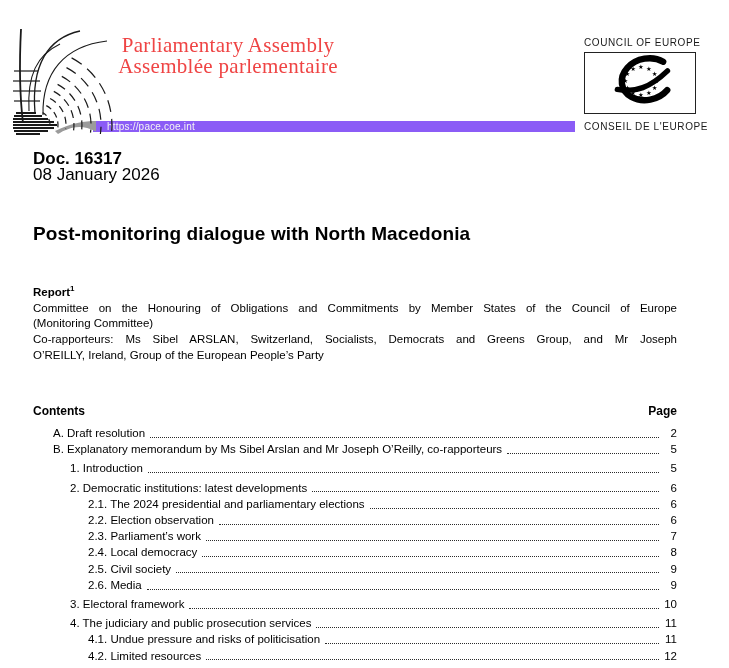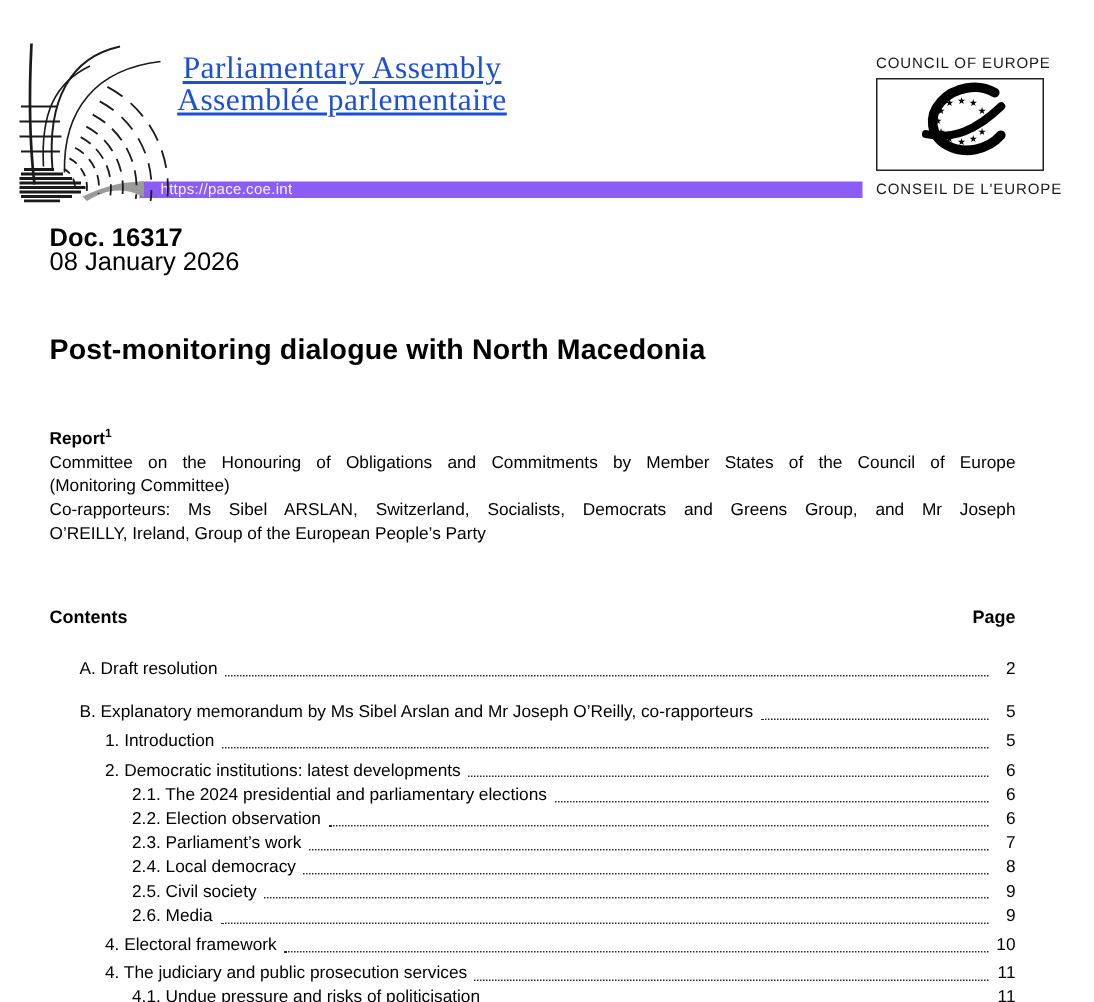--- a/index.html
+++ b/index.html
@@ -7,22 +7,21 @@
   .page {
     position:relative; width:729px; height:668px; background:#fff;
     overflow:hidden; font-family:"Liberation Sans", sans-serif; color:#000;
   }
 
   
   .pace-logo { position:absolute; left:10px; top:13px; width:115px; height:122px; }
   .org-names {
     position:absolute; left:88px; top:35px; width:280px; text-align:center;
     font-family:"Liberation Serif", serif; font-size:21px; line-height:21px; letter-spacing:.3px;
-    color:#1d4ed8;
-    text-decoration:underline;
+    color:#ef4444;
   }
   .gray-bar {
     position:absolute; left:93px; top:121px; width:482px; height:11px;
     display:flex; align-items:center;
   }
   .gray-bar .url {
     padding-left:14px; font-size:10px; line-height:11px; color:#f4f4f4;
     letter-spacing:.2px; text-decoration:none;
   }
   .coe-wrap { position:absolute; left:584px; top:37px; width:112px; text-align:center; }
@@ -43,21 +42,21 @@
   .report-label sup { font-size:8px; font-weight:bold; }
   .para-block .para-line:not(:last-child) { text-align:justify; text-align-last:justify; }
 
   
   .contents-head {
     position:absolute; left:33px; top:404px; width:644px;
     display:flex; justify-content:space-between; font-size:12px; font-weight:bold;
   }
   .toc { position:absolute; left:33px; top:425px; width:644px; font-size:11.5px; }
   .toc-row { display:flex; line-height:16.2px; }
-  .toc-row.lvl1 { padding-left:20px; margin-top:13px; }
+  .toc-row.lvl1 { padding-left:20px; margin-top:0; }
   .toc-row.lvl2 { padding-left:37px; margin-top:3px; }
   .toc-row.lvl3 { padding-left:55px; }
   .toc-label { white-space:nowrap; }
   .leader { flex:1 1 auto; border-bottom:1.5px dotted #2b2b2b; margin:0 0 3.5px 5px; min-width:12px; }
   .page-num { min-width:15px; margin-left:3px; text-align:right; }
 
   svg { display:block; }
 </style>
 </head>
 <body>
@@ -212,21 +211,21 @@
         <span class="toc-label">2.5. Civil society</span>
         <span class="leader"></span>
         <span class="page-num">9</span>
       </div>
       <div class="toc-row lvl3">
         <span class="toc-label">2.6. Media</span>
         <span class="leader"></span>
         <span class="page-num">9</span>
       </div>
       <div class="toc-row lvl2">
-        <span class="toc-label">4. Electoral framework</span>
+        <span class="toc-label">3. Electoral framework</span>
         <span class="leader"></span>
         <span class="page-num">10</span>
       </div>
       <div class="toc-row lvl2">
         <span class="toc-label">4. The judiciary and public prosecution services</span>
         <span class="leader"></span>
         <span class="page-num">11</span>
       </div>
       <div class="toc-row lvl3">
         <span class="toc-label">4.1. Undue pressure and risks of politicisation</span>

